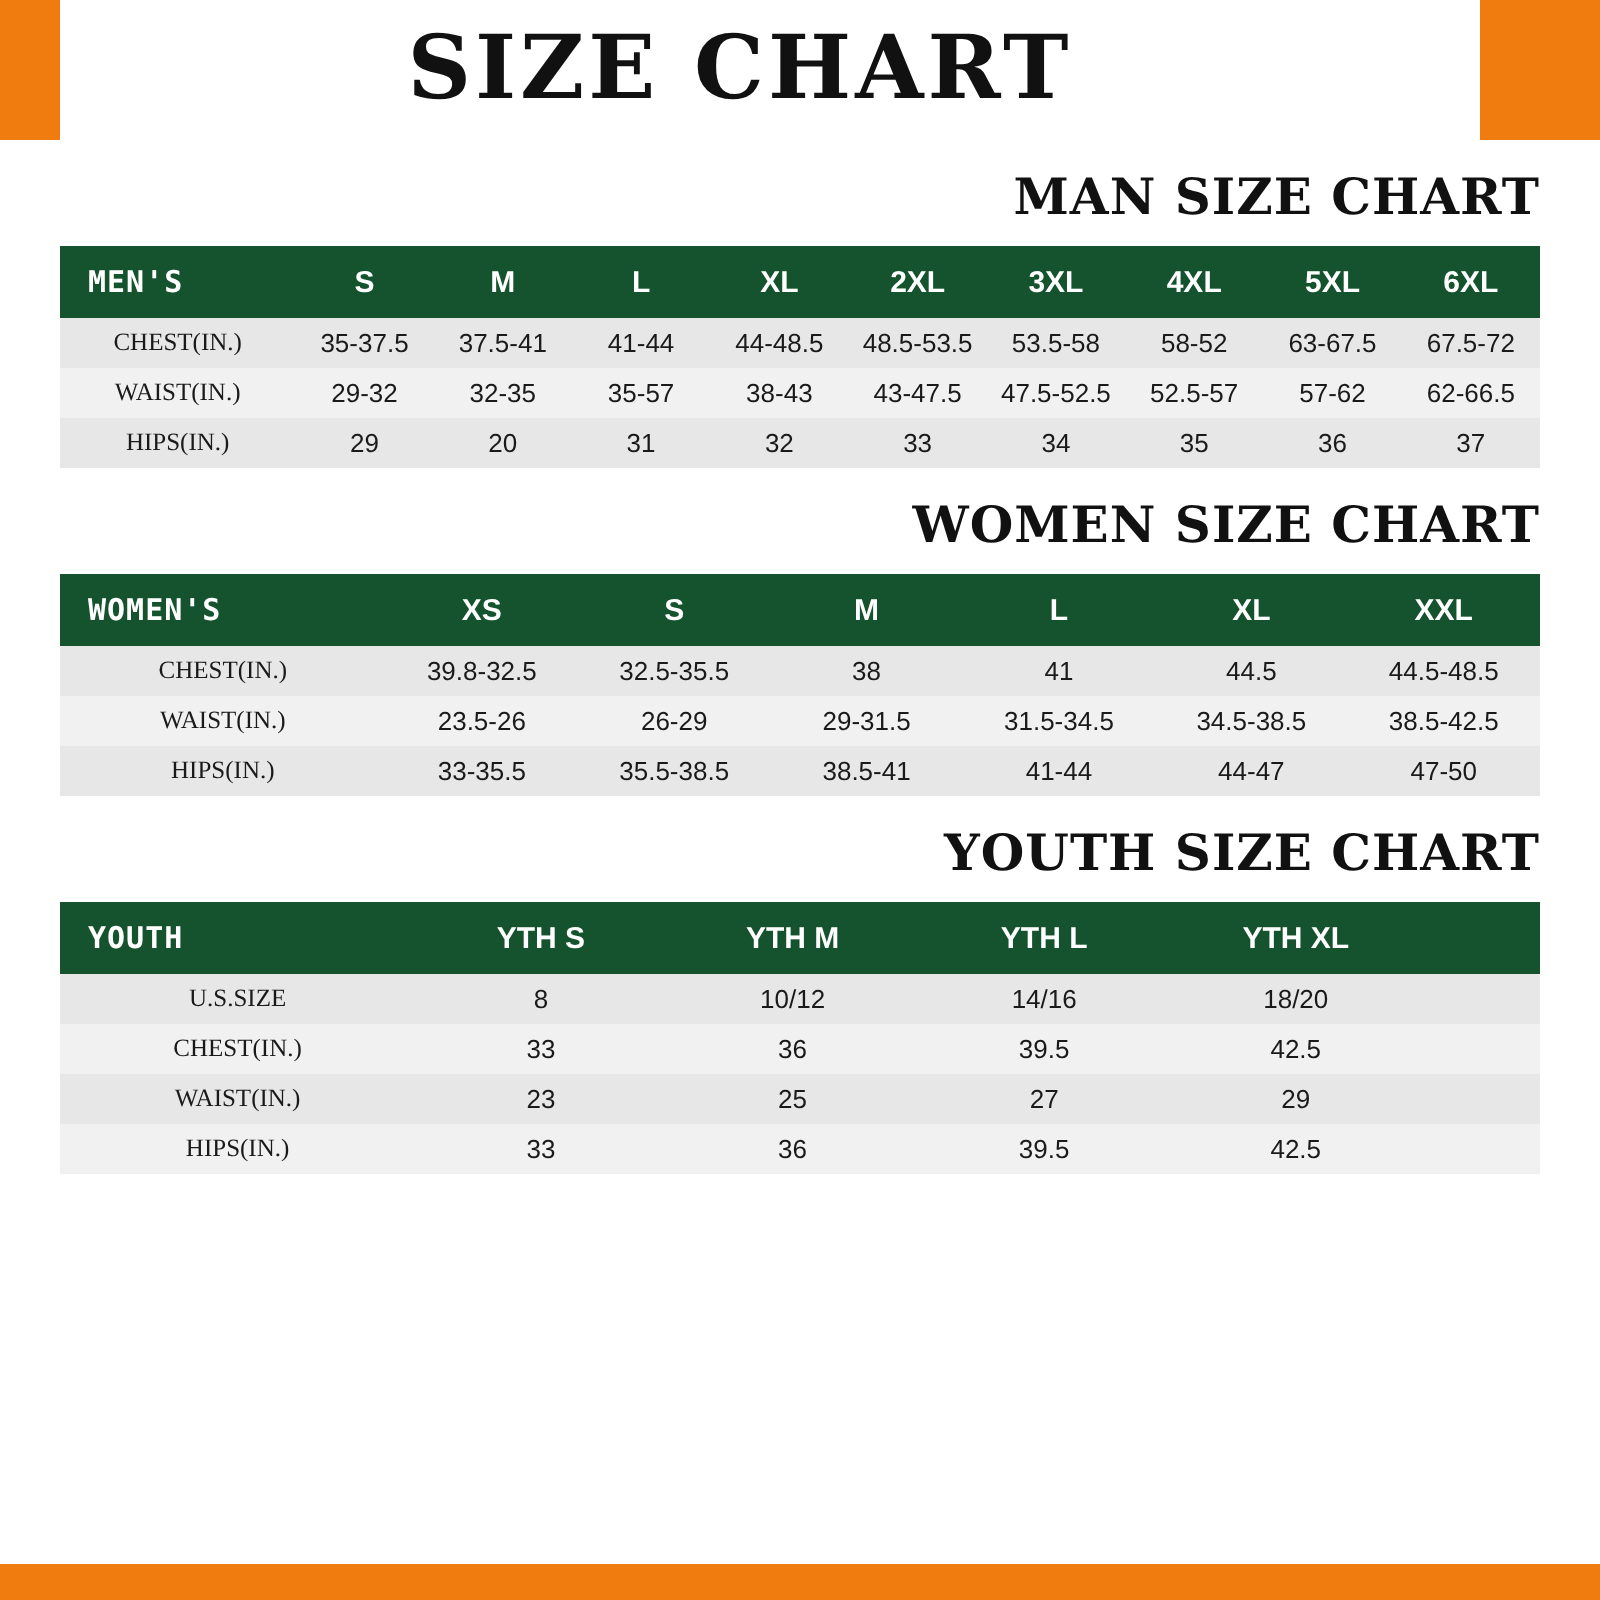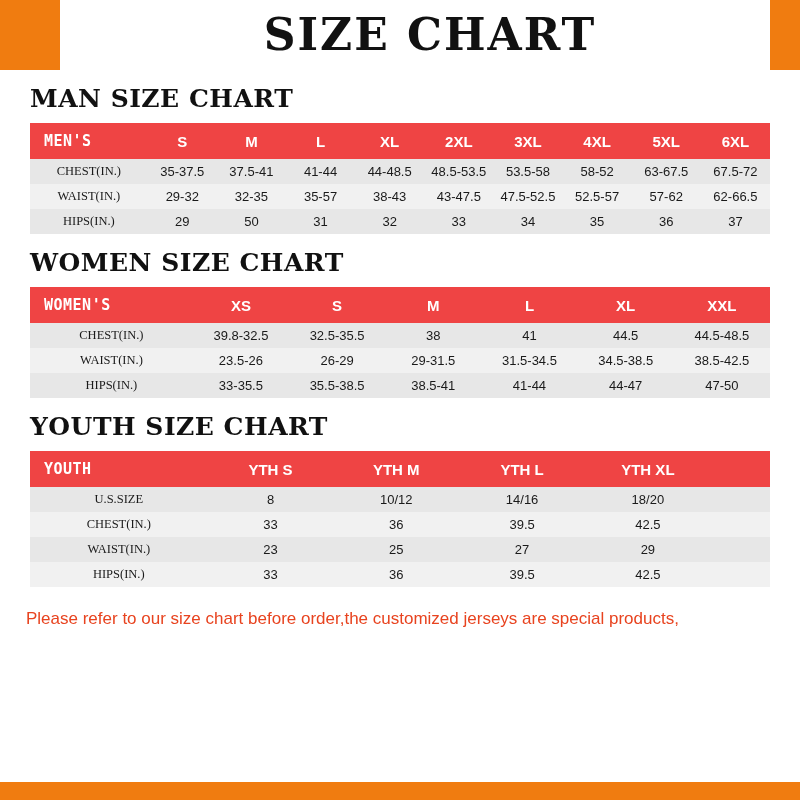--- a/index.html
+++ b/index.html
@@ -15,21 +15,21 @@
     background: #ffffff;
     overflow: hidden;
   }
   
   .header-band {
     position: relative;
     height: 70px;
     background: #f07c10;
     display: flex;
     align-items: center;
-    justify-content: flex-end;
+    justify-content: flex-start;
   }
   .header-band .side {
     position: absolute;
     top: 0; bottom: 0;
     width: 30px;
     background: #f07c10;
   }
   .header-title {
     background: #ffffff;
     color: #111111;
@@ -40,21 +40,21 @@
     line-height: 70px;
     padding: 0 0px;
     width: 740px;
     text-align: center;
     height: 70px;
   }
   .section {
     padding: 0 30px;
   }
   .section-title {
-    text-align: left;
+    text-align: right;
     font-family: "DejaVu Serif", serif;
     font-weight: bold;
     font-size: 25px;
     color: #111111;
     letter-spacing: 0.5px;
     margin: 14px 0 10px 0;
   }
   table.chart {
     width: 100%;
     border-collapse: collapse;
@@ -62,21 +62,21 @@
   }
   table.chart th, table.chart td {
     text-align: center;
     font-size: 13px;
     color: #1a1a1a;
     padding: 5px 2px;
     font-family: "Liberation Sans", sans-serif;
     white-space: nowrap;
   }
   table.chart thead th {
-    background: #ef4444;
+    background: #14532d;
     color: #ffffff;
     font-size: 15px;
     font-weight: bold;
     padding: 9px 2px;
   }
   table.chart thead th.rowhead {
     text-align: left;
     padding-left: 14px;
     font-family: "DejaVu Sans Mono", monospace;
     font-size: 15px;
@@ -168,21 +168,21 @@
           <td>38-43</td>
           <td>43-47.5</td>
           <td>47.5-52.5</td>
           <td>52.5-57</td>
           <td>57-62</td>
           <td>62-66.5</td>
         </tr>
         <tr class="light">
           <td class="rowhead">HIPS(IN.)</td>
           <td>29</td>
-          <td>50</td>
+          <td>20</td>
           <td>31</td>
           <td>32</td>
           <td>33</td>
           <td>34</td>
           <td>35</td>
           <td>36</td>
           <td>37</td>
         </tr>
       </tbody>
     </table>
@@ -295,17 +295,16 @@
           <td>36</td>
           <td>39.5</td>
           <td>42.5</td>
           <td></td>
         </tr>
       </tbody>
     </table>
   </div>
 
   <div class="footer-note">
-    <div>Please refer to our size chart before order,the customized jerseys are special products,</div>
   </div>
 
   <div class="bottom-band"></div>
 </div>
 
 </body></html>

